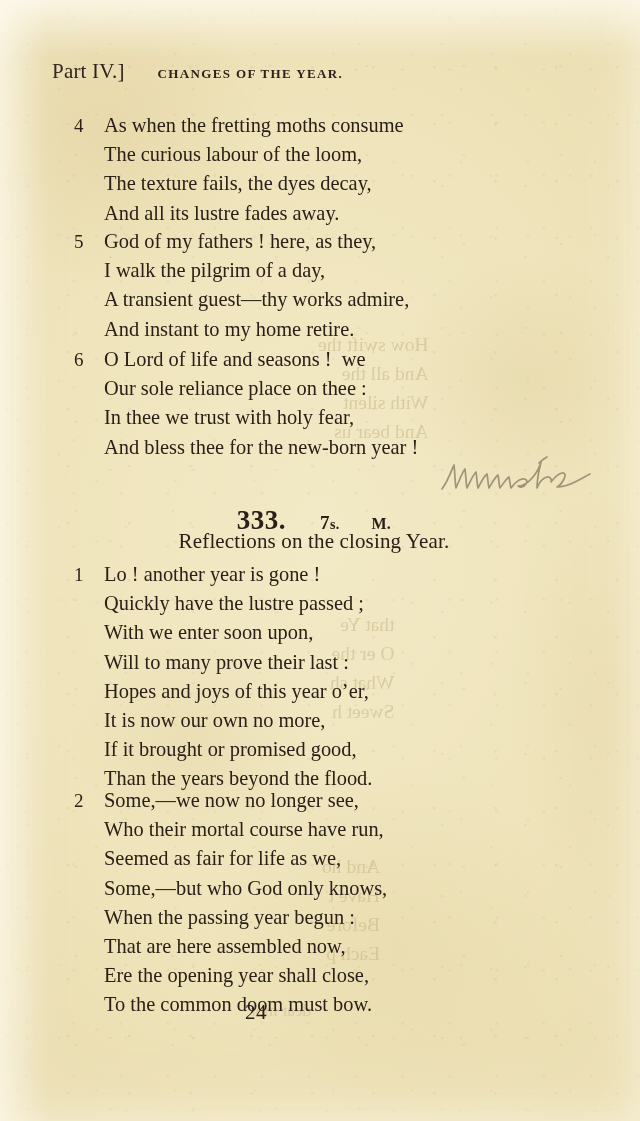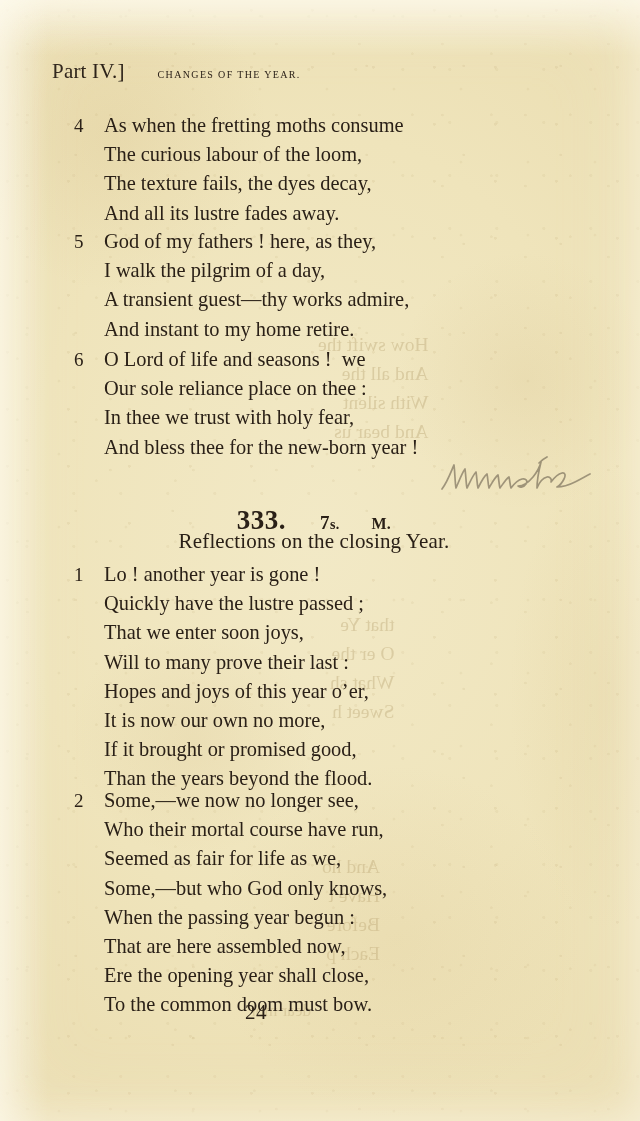--- a/index.html
+++ b/index.html
@@ -104,22 +104,22 @@
     width: 520px;
     display: flex;
     align-items: baseline;
   }
   .part-label {
     font-size: 21px;
     letter-spacing: .2px;
     white-space: pre;
   }
   .head-title {
-    font-size: 10px;
-    font-weight: normal;
+    font-size: 13px;
+    font-weight: bold;
     letter-spacing: 1.35px;
     margin-left: 33px;
     white-space: pre;
   }
 
   .stanza {
     position: absolute;
     left: 74px;
     width: 500px;
   }
@@ -282,21 +282,21 @@
                  C124 32, 131 30, 137 27 C143 24, 148 21, 152 19"></path>
         <path d="M101 8 C104 5, 107 3, 109 2"></path>
       </svg>
     </div>
 
     <div class="hymn-subtitle" style="top:529px">Reflections on the closing Year.</div>
 
     <div class="stanza" id="stanza-new-0" style="top:560px">
         <div class="verse-line"><div class="verse-num">1</div><div class="verse-text">Lo ! another year is gone !</div></div>
         <div class="verse-line"><div class="verse-num"></div><div class="verse-text">Quickly have the lustre passed ;</div></div>
-        <div class="verse-line"><div class="verse-num"></div><div class="verse-text">That we enter soon joys,</div></div>
+        <div class="verse-line"><div class="verse-num"></div><div class="verse-text">With we enter soon upon,</div></div>
         <div class="verse-line"><div class="verse-num"></div><div class="verse-text">Will to many prove their last :</div></div>
         <div class="verse-line"><div class="verse-num"></div><div class="verse-text">Hopes and joys of this year o’er,</div></div>
         <div class="verse-line"><div class="verse-num"></div><div class="verse-text">It is now our own no more,</div></div>
         <div class="verse-line"><div class="verse-num"></div><div class="verse-text">If it brought or promised good,</div></div>
         <div class="verse-line"><div class="verse-num"></div><div class="verse-text">Than the years beyond the flood.</div></div>
       </div>
     <div class="stanza" id="stanza-new-1" style="top:786px">
         <div class="verse-line"><div class="verse-num">2</div><div class="verse-text">Some,—we now no longer see,</div></div>
         <div class="verse-line"><div class="verse-num"></div><div class="verse-text">Who their mortal course have run,</div></div>
         <div class="verse-line"><div class="verse-num"></div><div class="verse-text">Seemed as fair for life as we,</div></div>

